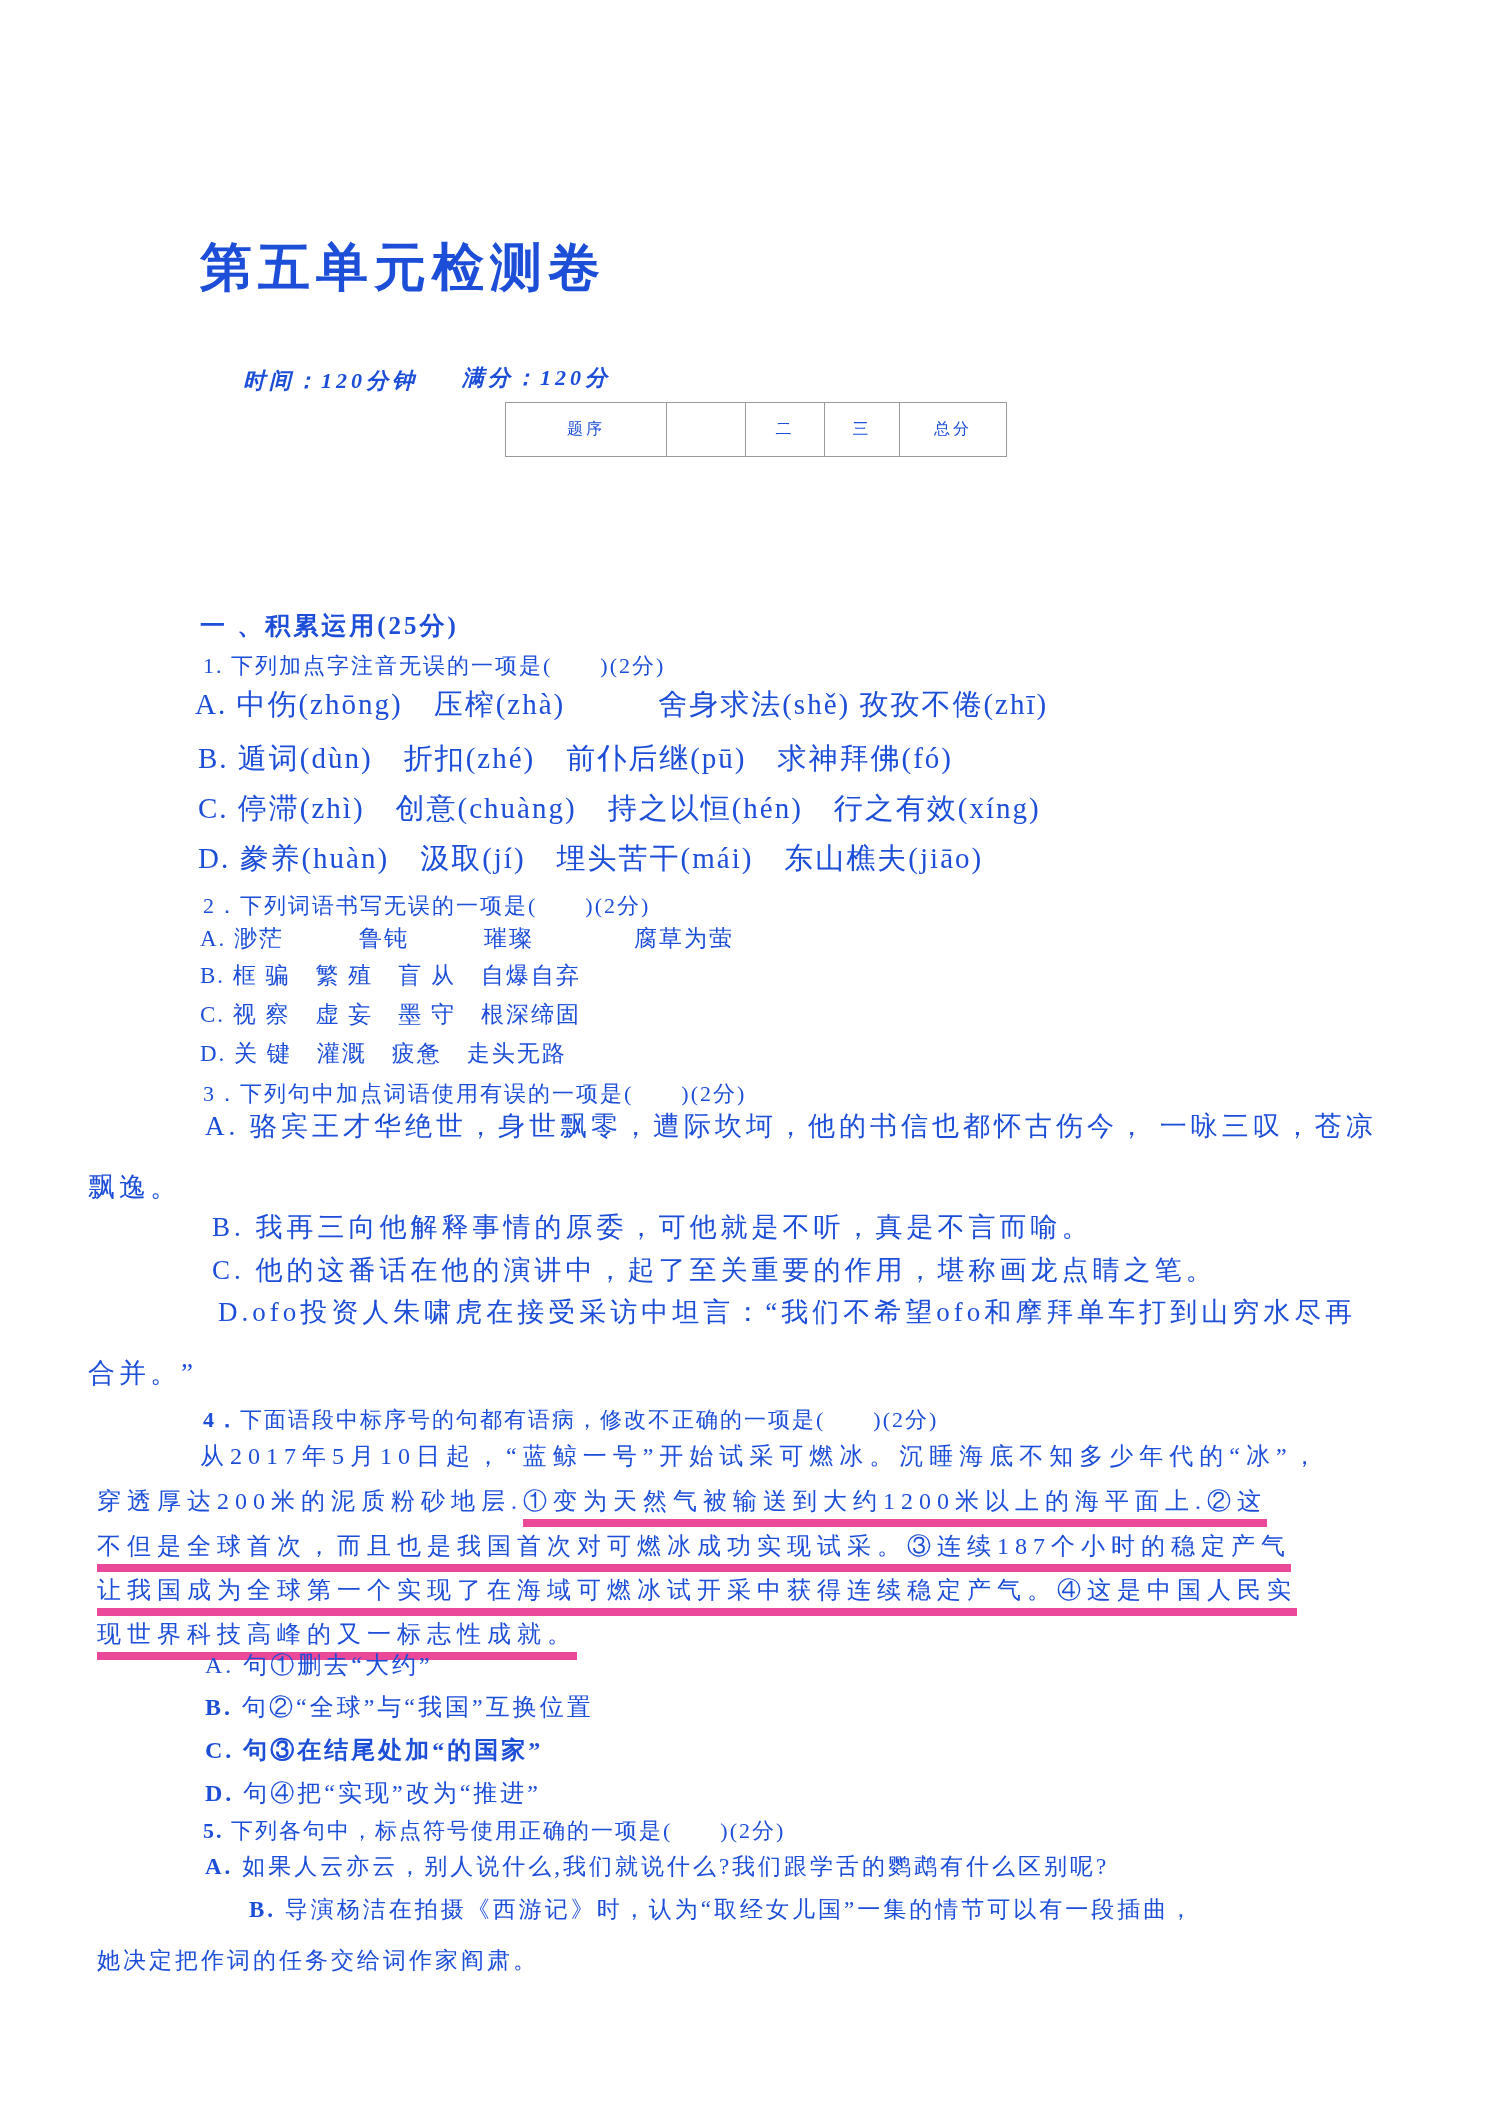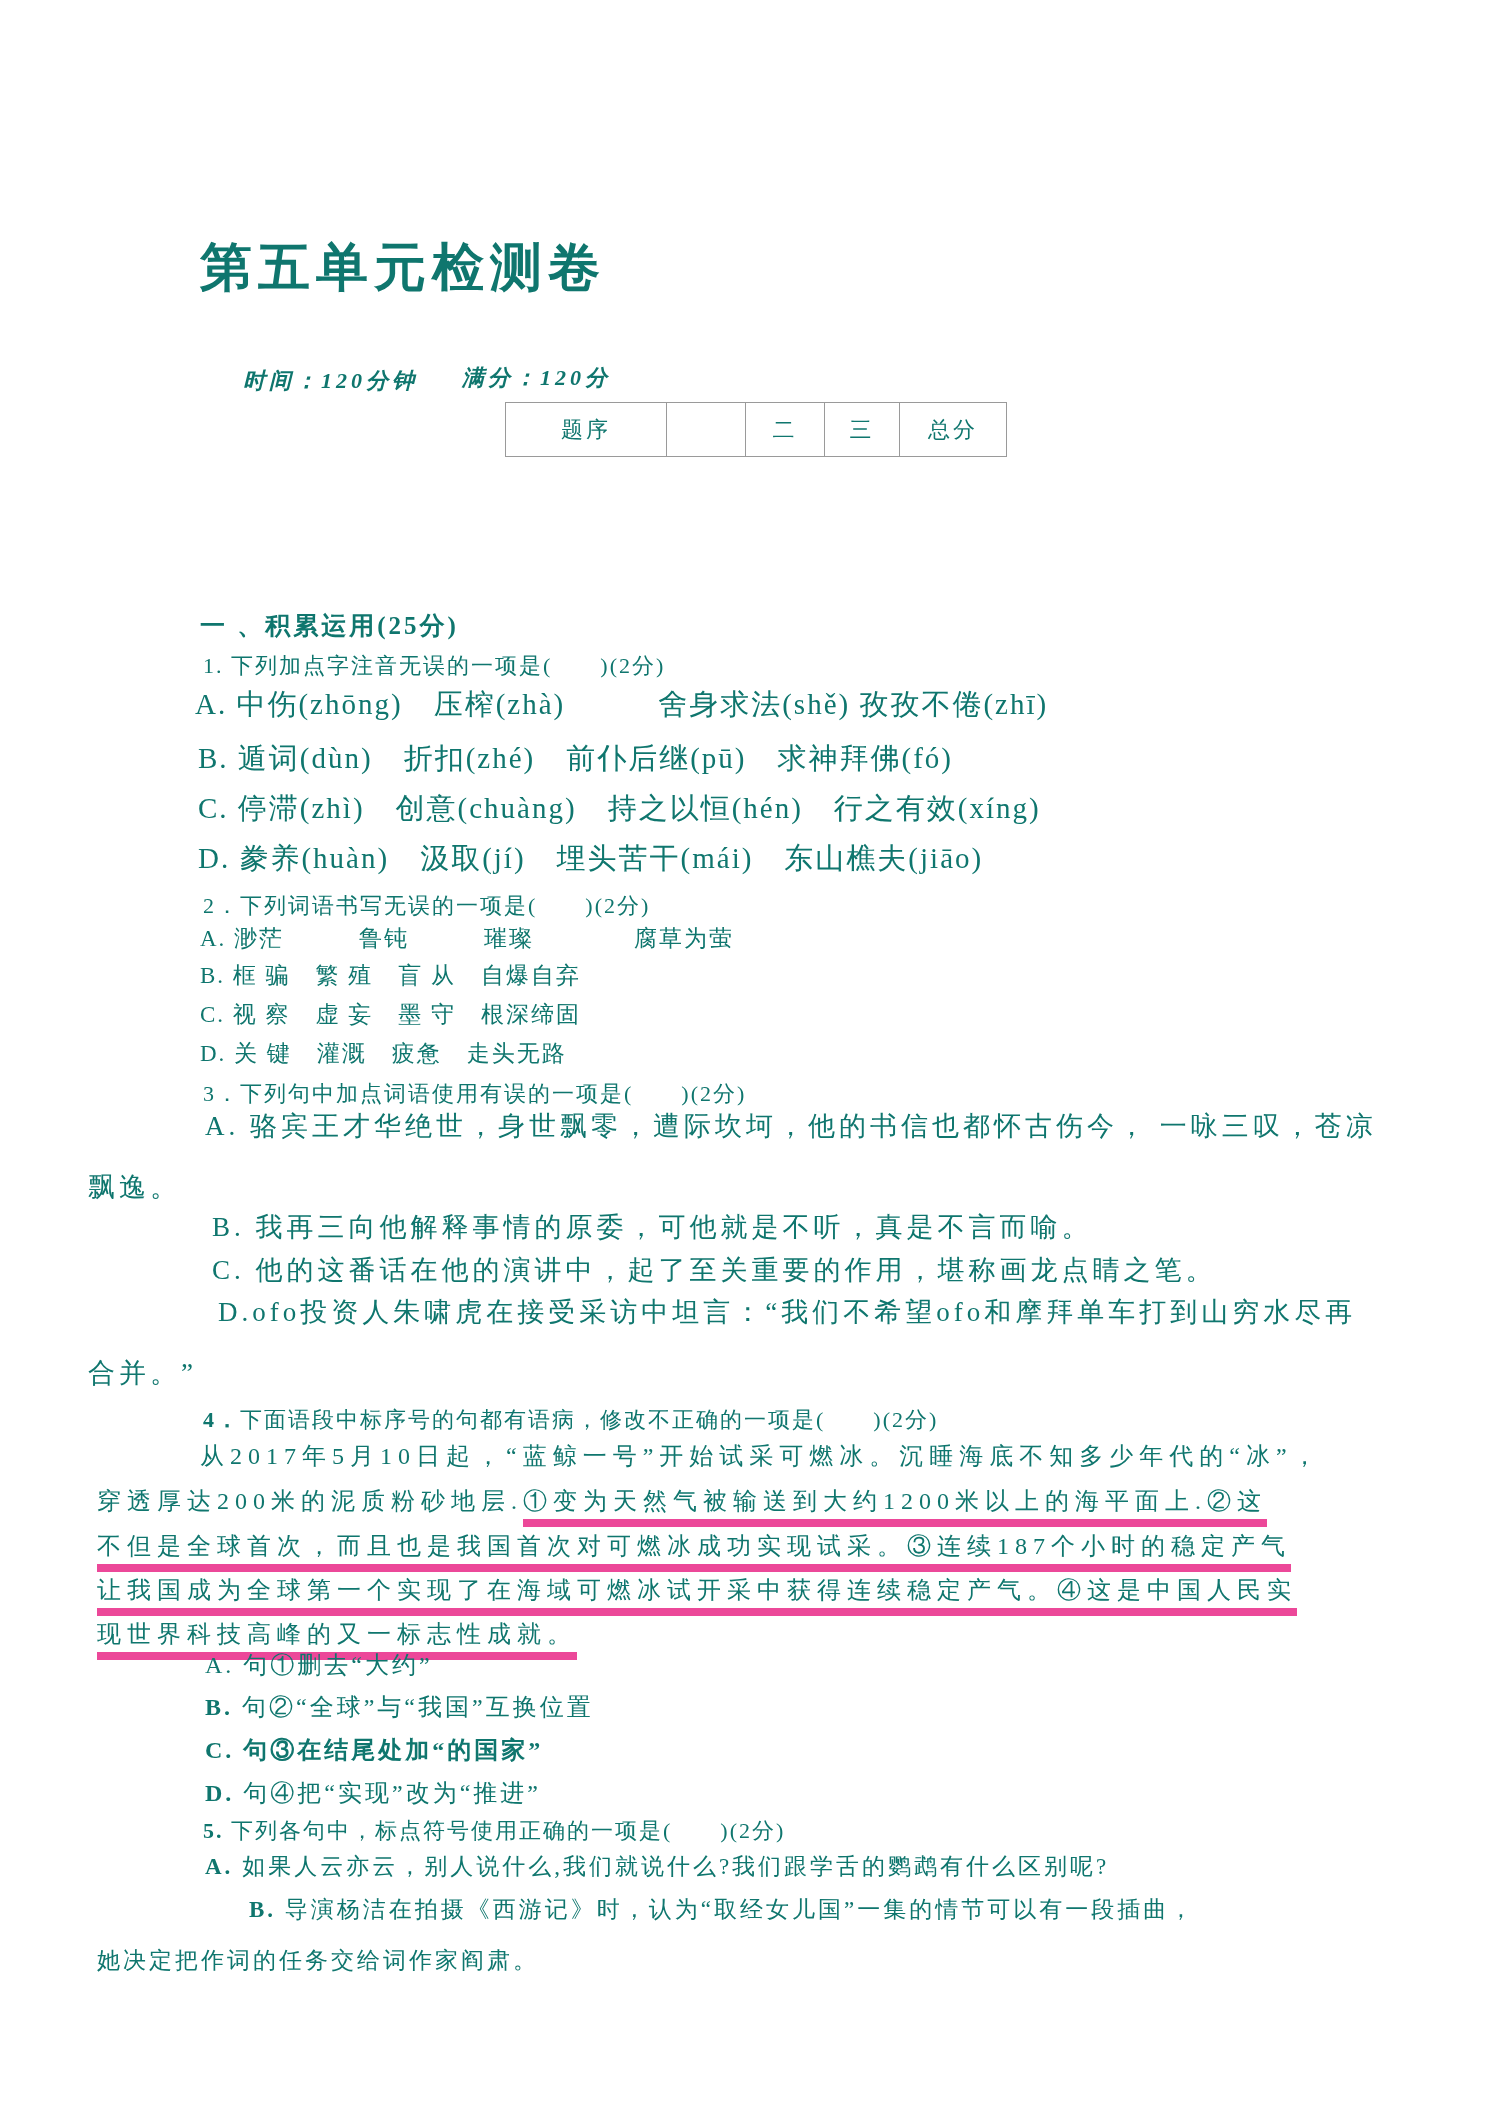--- a/index.html
+++ b/index.html
@@ -1,32 +1,32 @@
 <!DOCTYPE html>
 <html><head>
 <meta charset="utf-8">
 <style>
   html,body { margin:0; padding:0; background:#e8e8e8; }
   .page {
     position:relative;
     width:1493px; height:2112px;
     margin:0 auto;
     background:#ffffff;
-    color:#0f766e;
+    color:#1d4ed8;
     font-family:"Liberation Serif","DejaVu Serif",serif;
     overflow:hidden;
   }
   .line { position:absolute; white-space:nowrap; line-height:1.15; }
 
   .title    { font-size:52px; font-weight:bold; letter-spacing:6px; }
   .meta     { font-size:22px; font-weight:600; letter-spacing:4px;font-style:italic; }
 
   table.score {
     position:absolute; border-collapse:collapse;
-    font-size:22px; text-align:center;
+    font-size:16px; text-align:center;
   }
   table.score td {
     border:1px solid #9a9a9a; height:53px; padding:0;
     letter-spacing:3px;
   }
   .secthead { font-size:25px; font-weight:bold; letter-spacing:3px;text-align:right; }
   .stem     { font-size:22px; letter-spacing:2px; }
   .optL     { font-size:29px; letter-spacing:2px; }   
   .optM     { font-size:23px; letter-spacing:2px; }   
   .optS     { font-size:27px; letter-spacing:4px; }   

